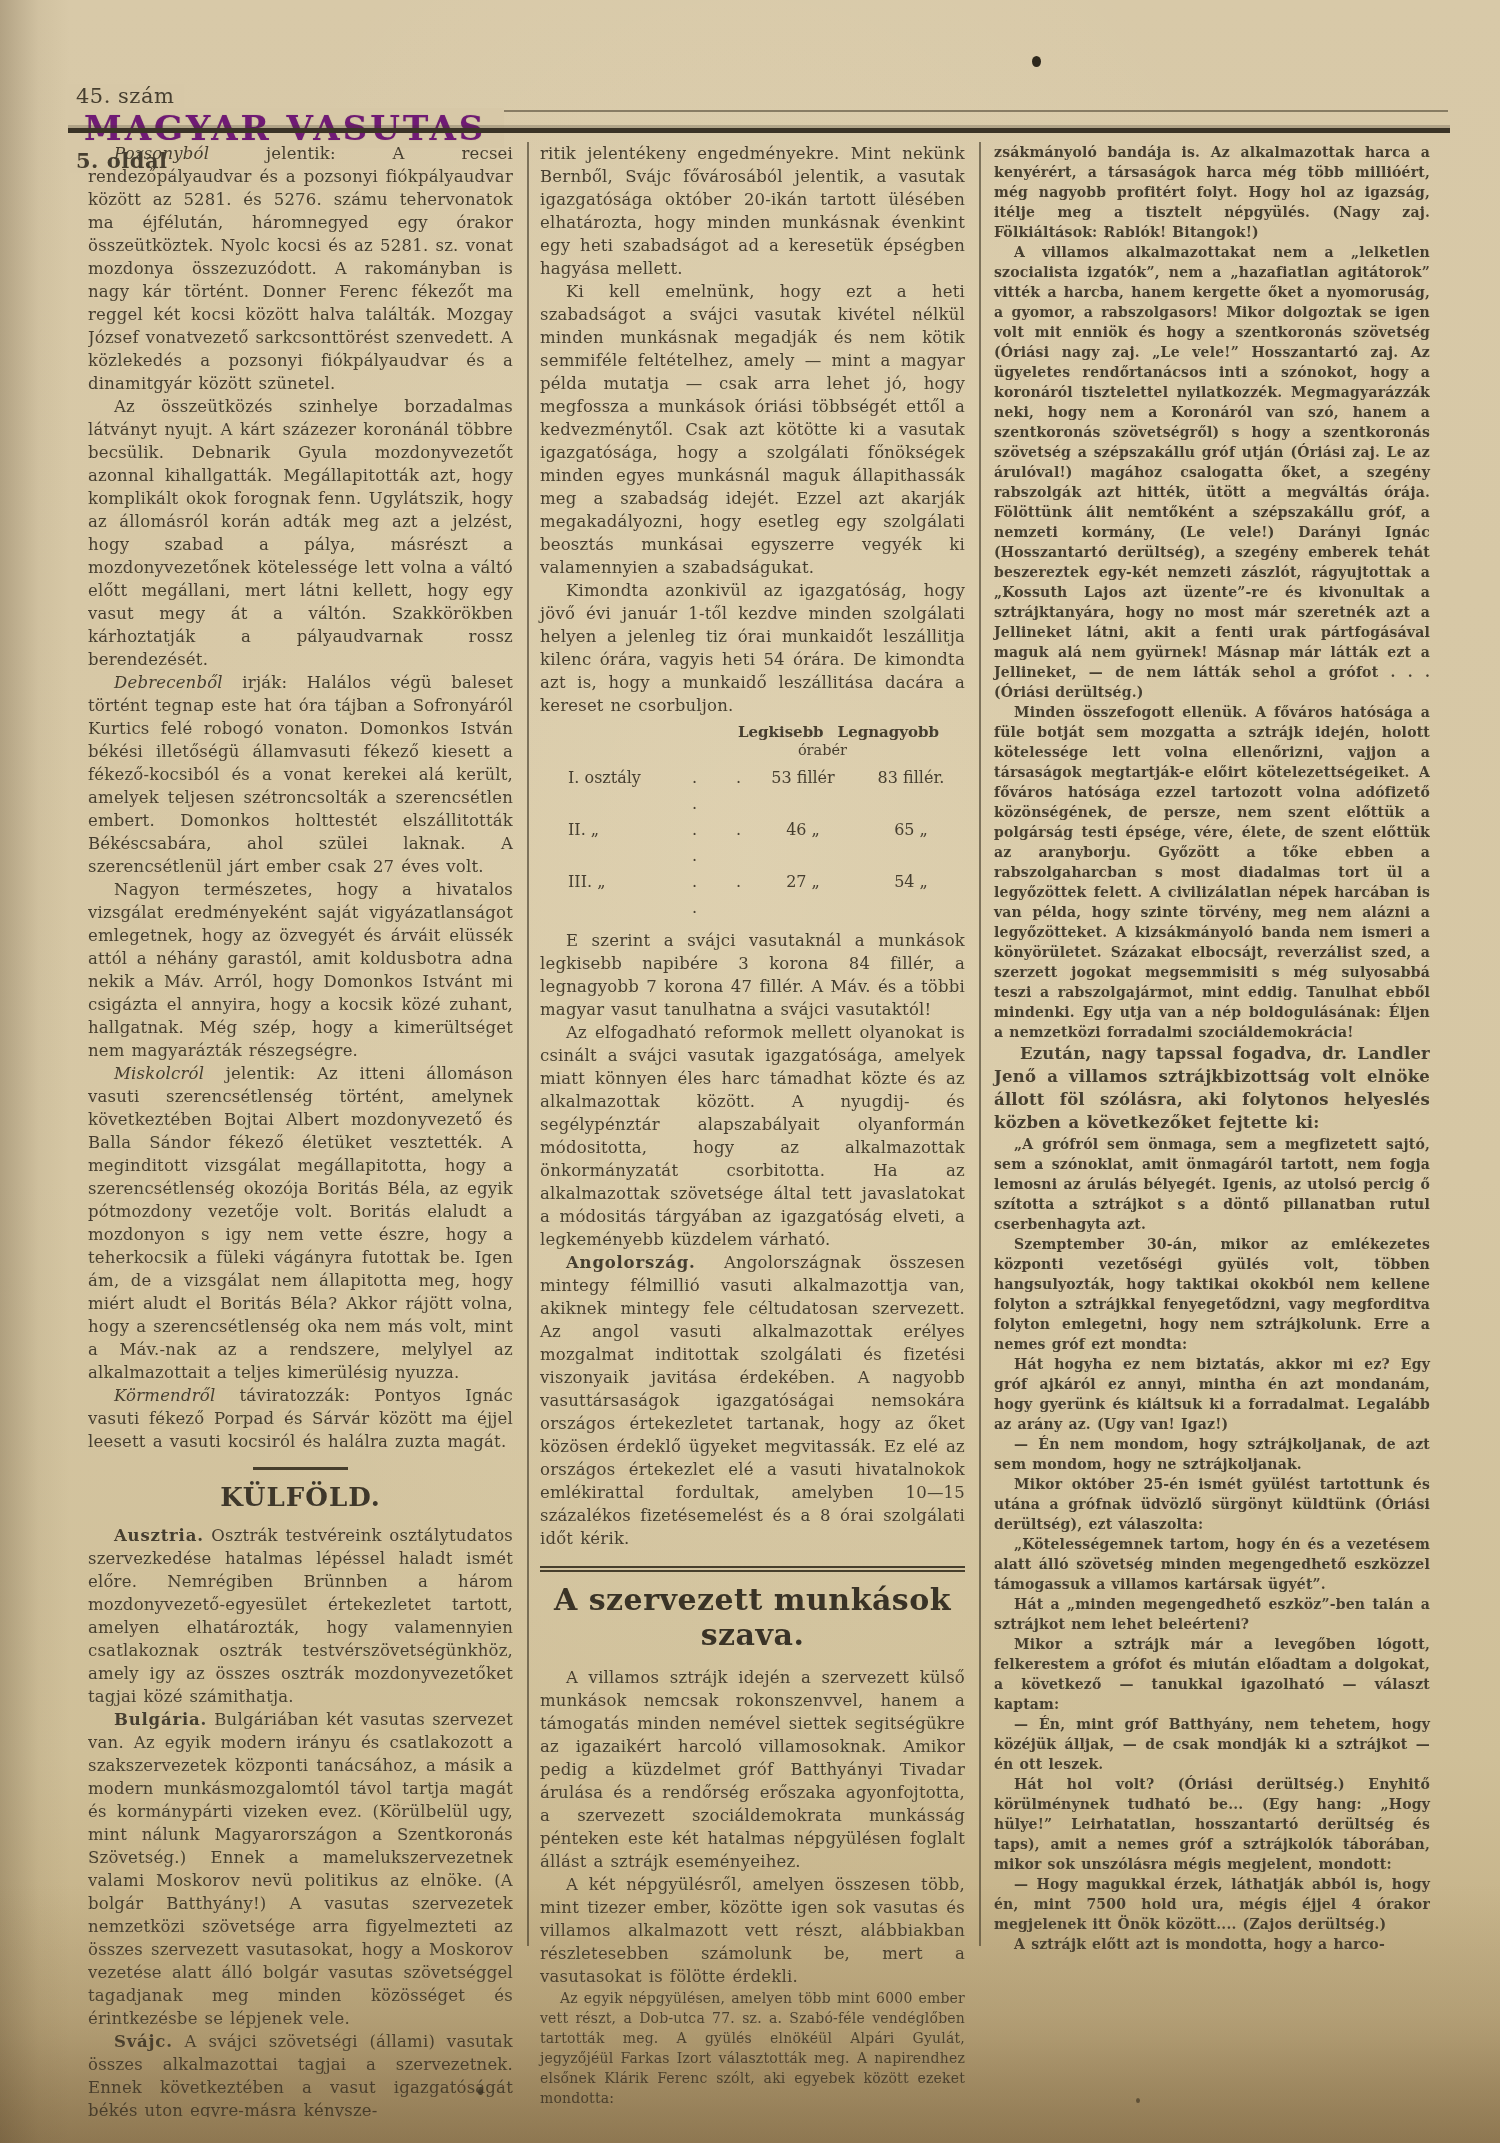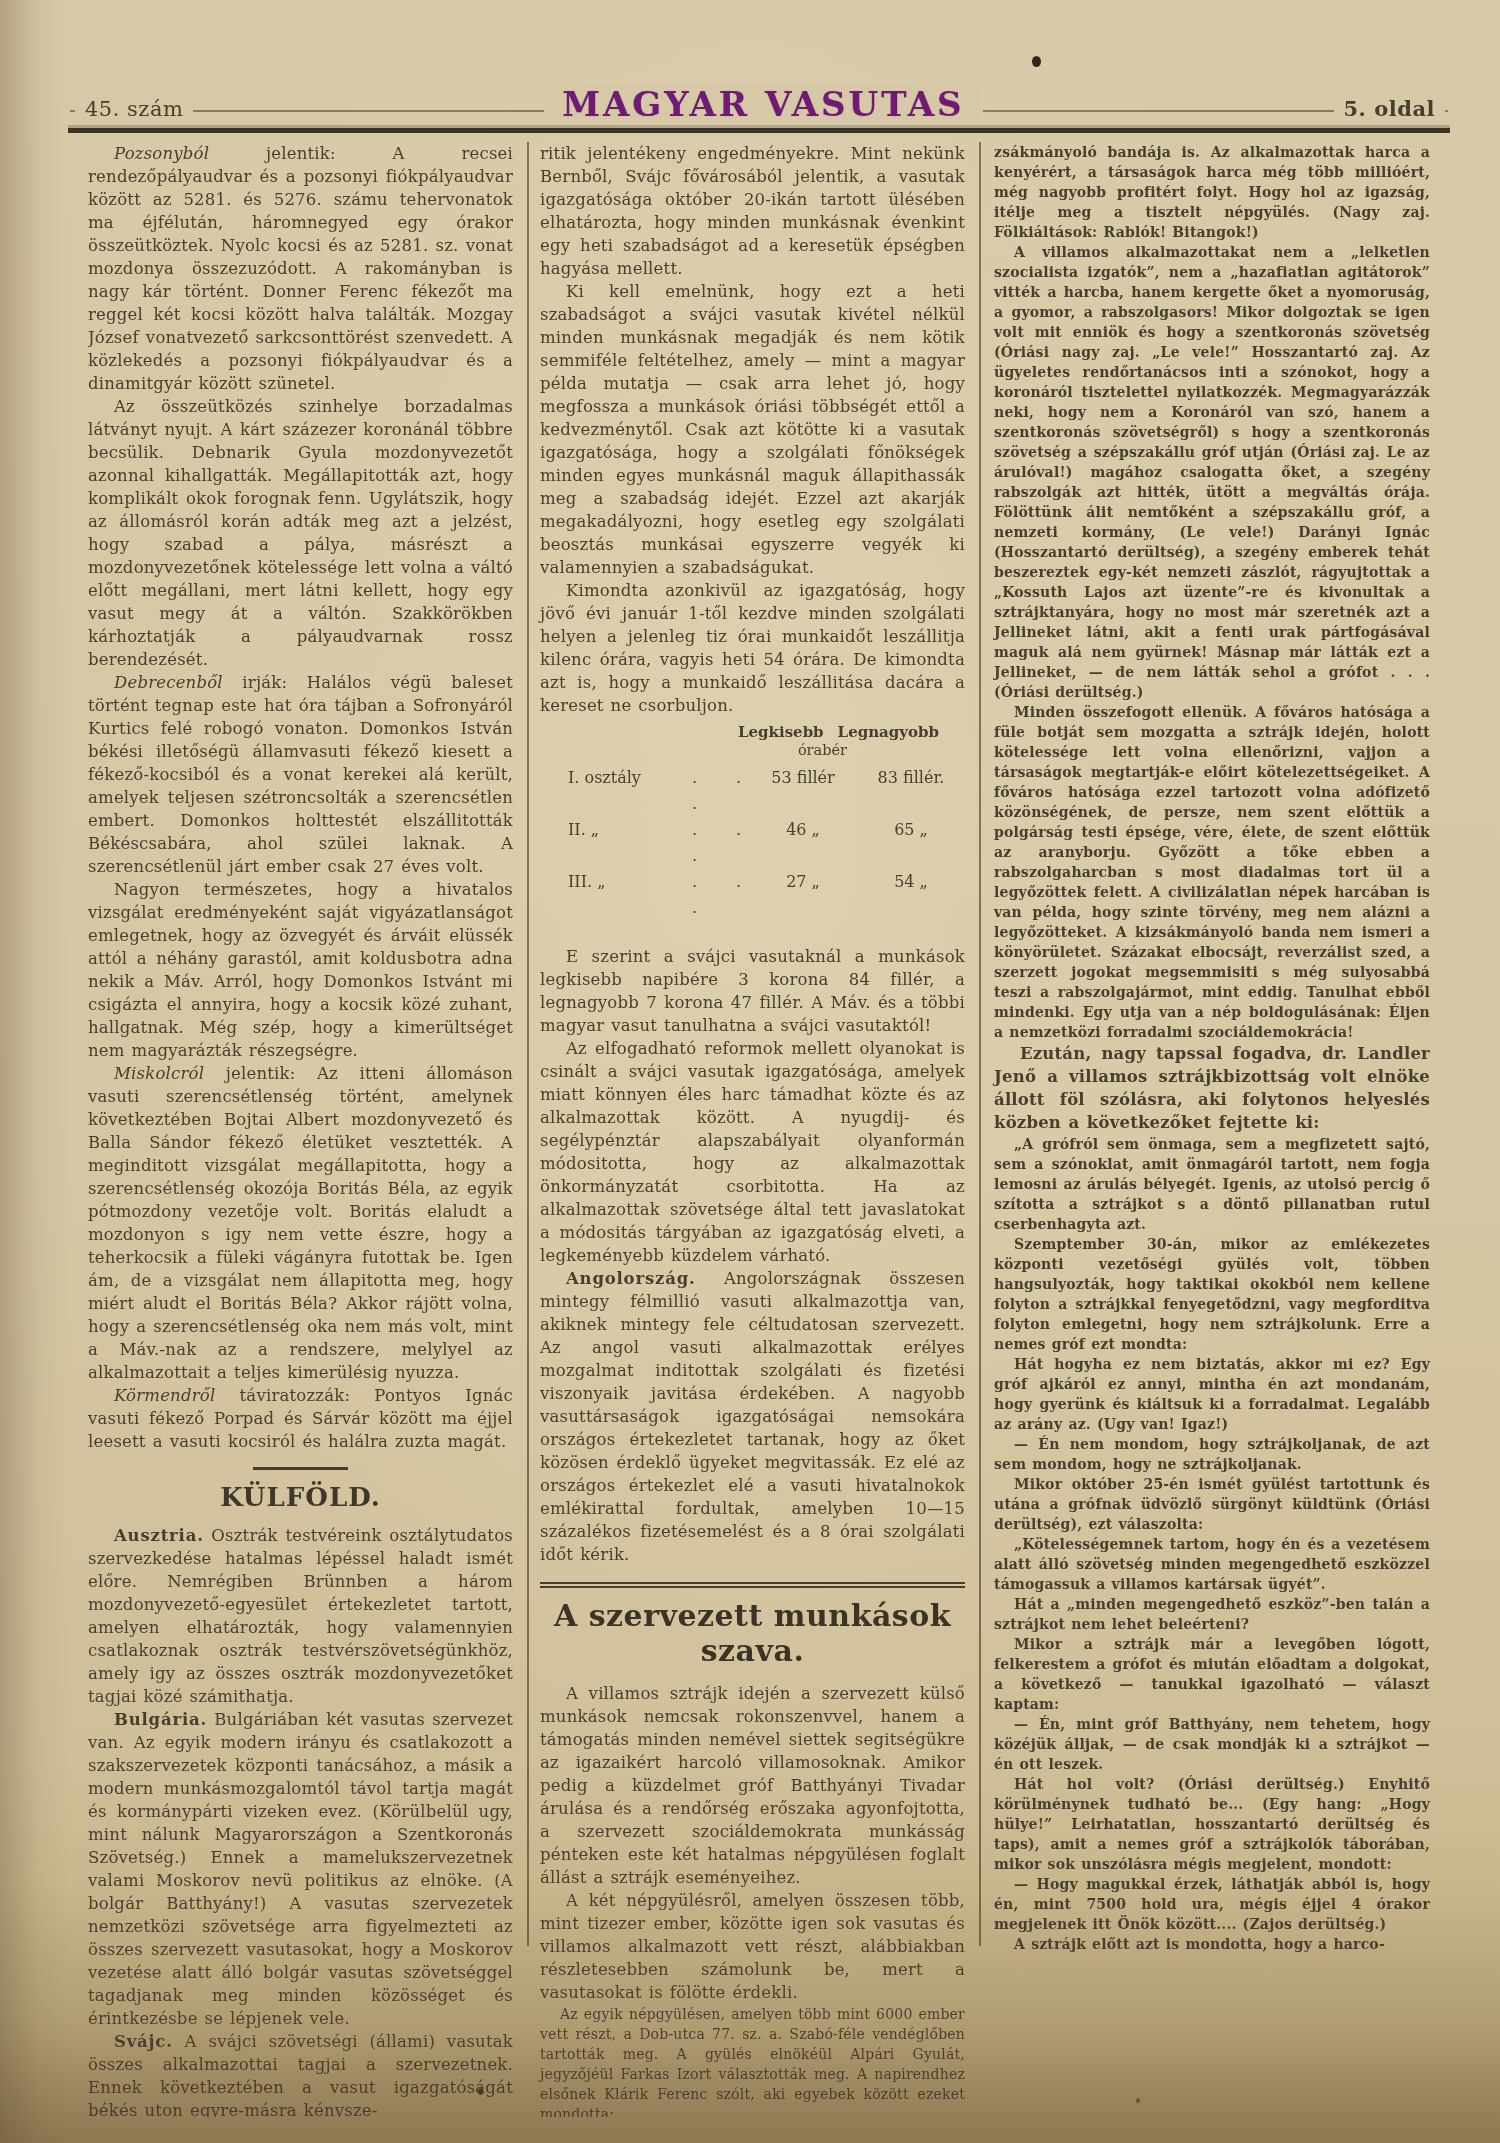--- a/index.html
+++ b/index.html
@@ -17,22 +17,22 @@
     pointer-events:none;
   }
   .page::after{ 
     content:""; position:absolute; left:0; right:0; bottom:0; height:260px;
     background:linear-gradient(to bottom, rgba(0,0,0,0), rgba(96,74,43,.18) 60%, rgba(70,52,28,.30) 100%);
     pointer-events:none;
   }
   
   .hairline{position:absolute; left:70px; right:52px; top:110px; height:2px;
     background:rgba(70,60,42,.55);}
-  .header{position:absolute; left:75px; right:55px; top:84px; display:flex;
-    align-items:baseline; justify-content:space-between;}
+  .header{position:absolute; left:66px; right:55px; top:84px; display:flex;
+    align-items:baseline; justify-content:flex-start;flex-direction:column;}
   .issue,.pageno{font-size:21px; background:#d7c8a7; padding:0 10px; letter-spacing:.5px;}
   .pageno{font-weight:bold;}
   .masthead{font-size:34px; font-weight:bold; letter-spacing:3px; background:#d7c8a7;
     padding:0 18px; color:#701a75; text-shadow:0 0 1px rgba(62,55,42,.4);}
   .headrule{position:absolute; left:68px; right:50px; top:128px; height:5px;
     background:#3a3326; box-shadow:0 -3px 0 rgba(58,51,38,.25);}
   .topdot{position:absolute; left:1032px; top:56px; width:9px; height:11px;
     border-radius:50%; background:#2e281d;}
   
   .colwrap{position:absolute; top:142px; left:88px; width:1346px; height:1975px; overflow:hidden;}
@@ -48,21 +48,21 @@
   .ld-i{font-style:italic;}
   .ld-b{font-weight:bold; letter-spacing:.8px;}
   .divider{width:95px; height:3px; background:#463e2c; margin:14px auto 12px auto;}
   .sect-head{font-size:26px; font-weight:bold; text-align:center; letter-spacing:1px;
     margin:2px 0 12px 0; color:#3e372a;}
   .dblrule{height:2px; background:#463e2c; border-top:2px solid #463e2c; padding-top:2px;
     background-clip:content-box; margin:16px 0 10px 0;}
   .art-head{font-size:30px; font-weight:bold; text-align:center; letter-spacing:.5px;
     margin:4px 0 14px 0; color:#3a3326;}
   
-  .wtable{margin:6px 0 24px 0; font-size:16px;}
+  .wtable{margin:6px 0 8px 0; font-size:16px;}
   .wt-head{display:flex; justify-content:flex-end; gap:14px; font-weight:bold;
     font-size:15px; padding-right:26px; line-height:18px;}
   .wt-sub{text-align:right; padding-right:118px; font-size:14.5px; line-height:18px;
     margin-bottom:6px;}
   .wt-row{display:flex; align-items:baseline; line-height:26px;}
   .wt-cls{width:118px; padding-left:28px; white-space:nowrap;}
   .wt-dots{flex:1; letter-spacing:8px; color:#4a4233; padding-left:6px;}
   .wt-min,.wt-max{width:108px; text-align:center; white-space:nowrap;}
   .speck1{position:absolute; left:478px; top:2088px; width:5px; height:7px; border-radius:50%; background:rgba(46,40,28,.8);}
   .speck2{position:absolute; left:1136px; top:2098px; width:4px; height:5px; border-radius:50%; background:rgba(46,40,28,.6);}

